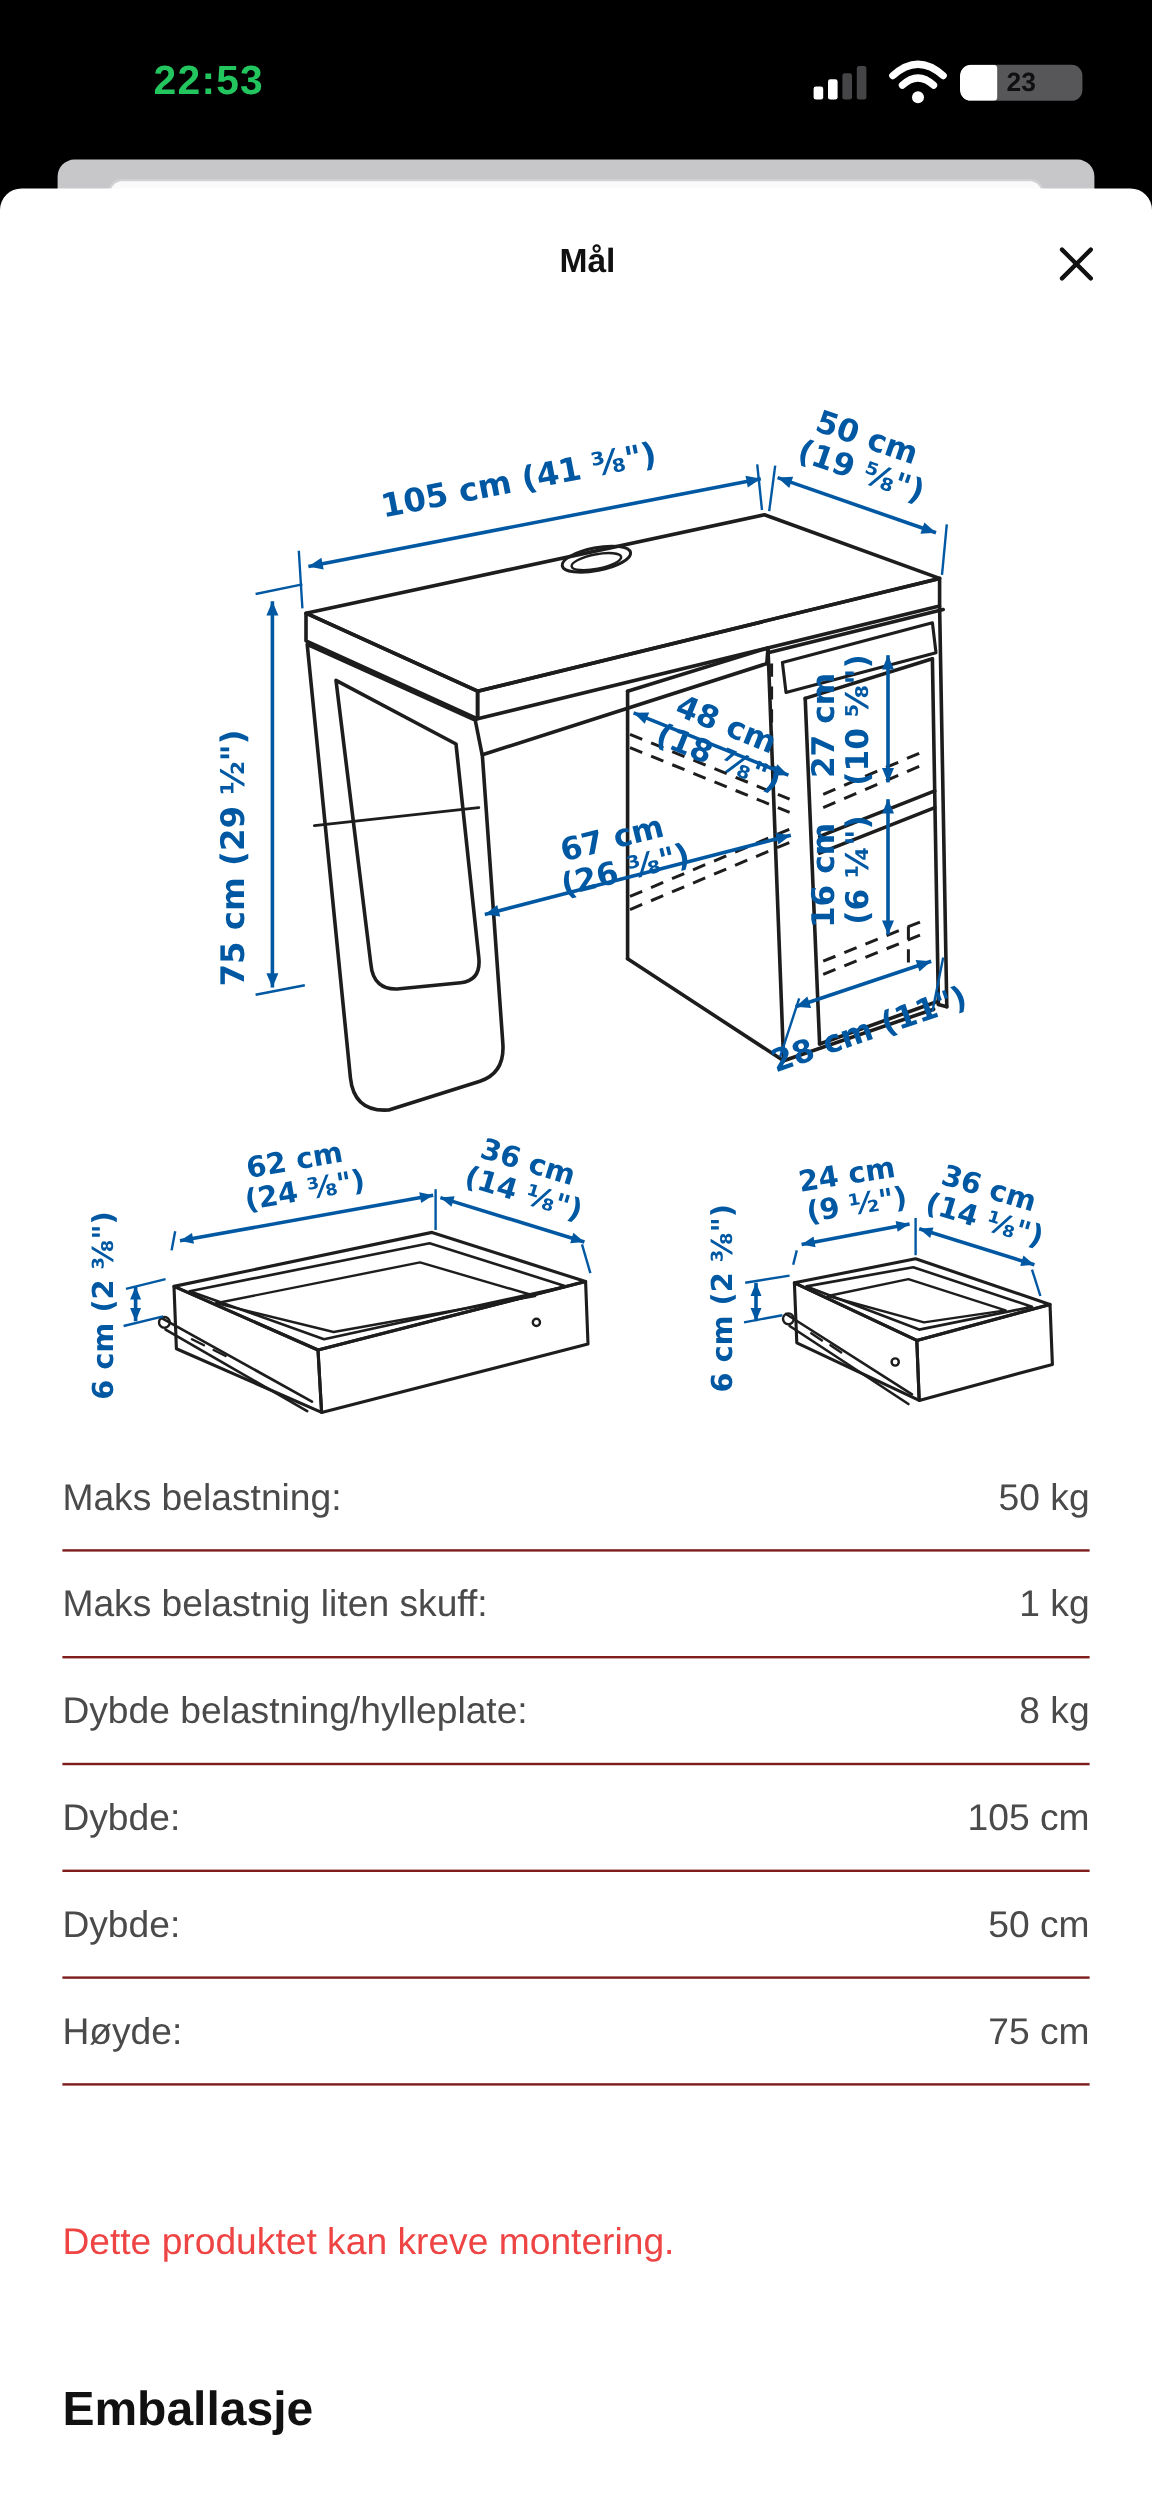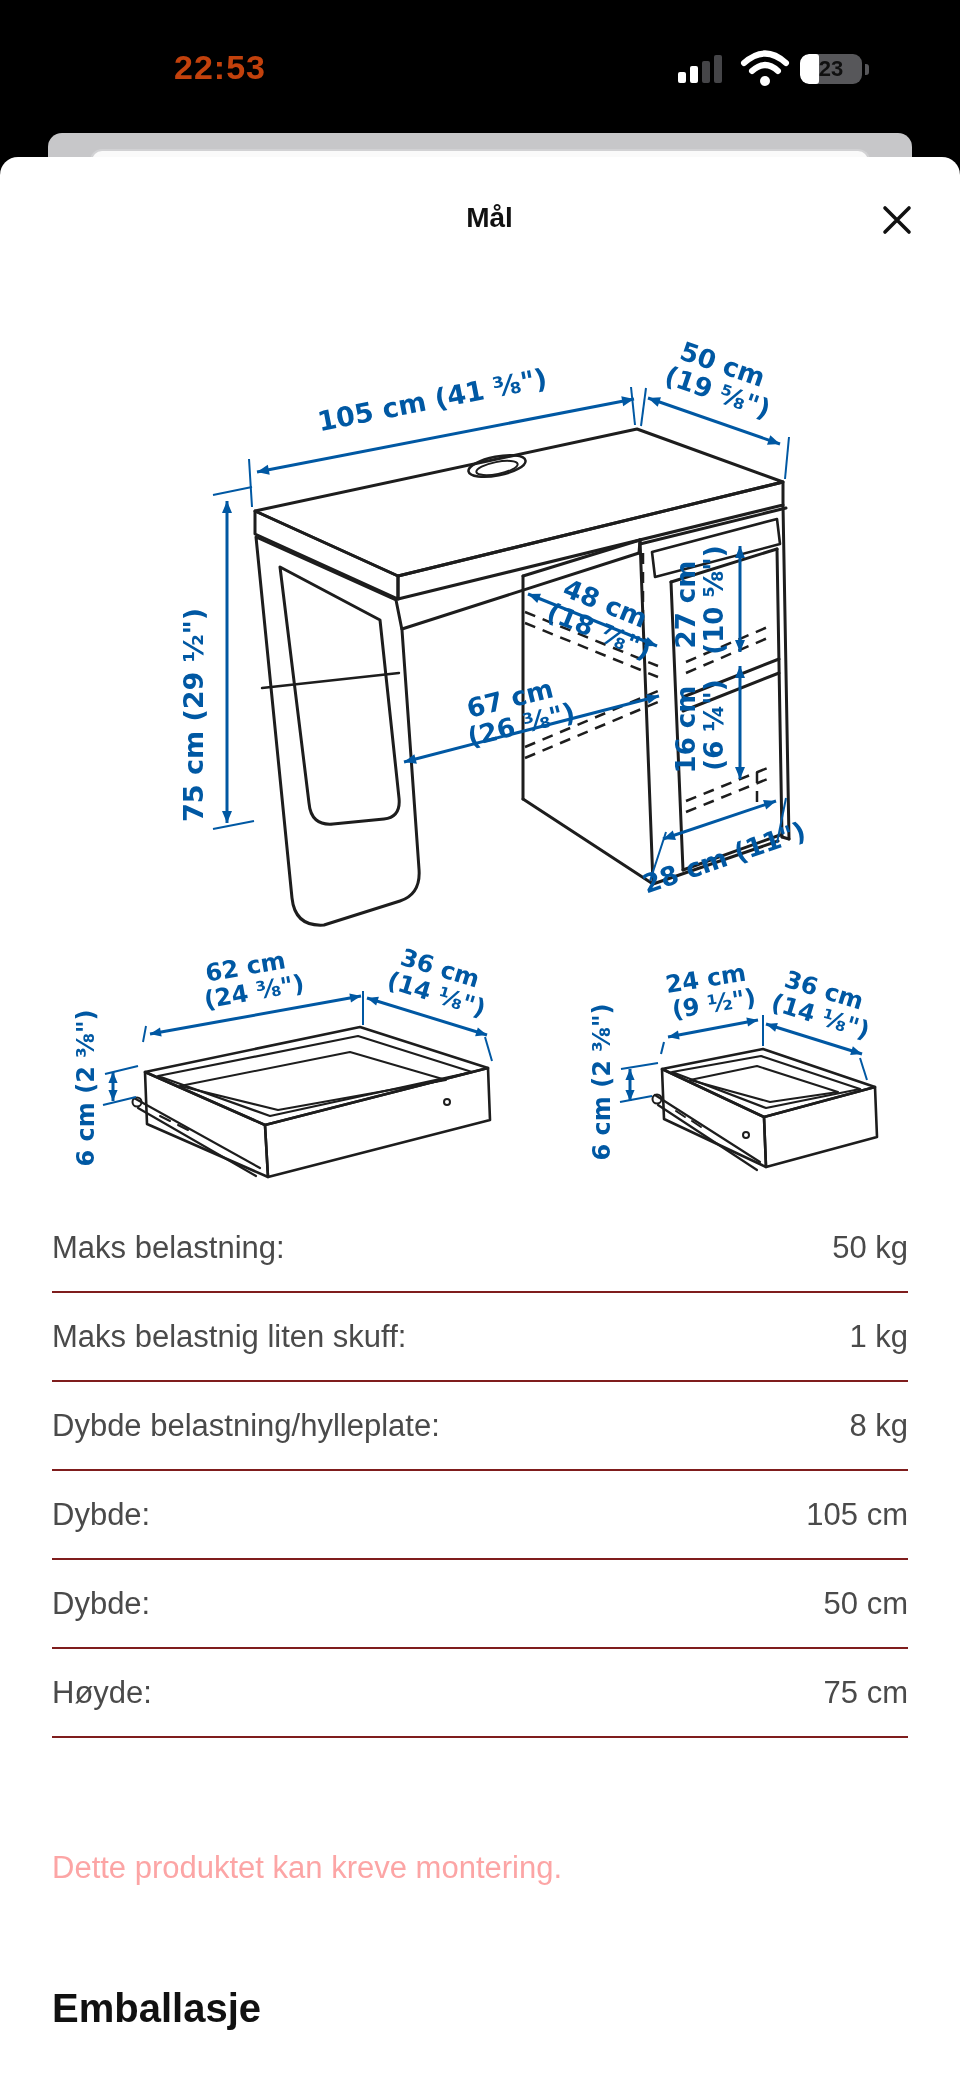--- a/index.html
+++ b/index.html
@@ -1,48 +1,48 @@
 <!DOCTYPE html>
 <html><head>
 <meta charset="utf-8">
 <style>
   html,body{margin:0;padding:0;background:#000;}
   .screen{position:relative;width:960px;height:2086px;margin:0 auto;background:#000;overflow:hidden;
           font-family:"Liberation Sans",sans-serif;}
   
   .statusbar{position:absolute;left:0;top:0;width:960px;height:133px;background:#000;}
-  .time{position:absolute;left:128px;top:48px;color:#c2410c;font-size:34px;font-weight:700;letter-spacing:1px;margin-left:46px;}
+  .time{position:absolute;left:128px;top:48px;color:#22c55e;font-size:34px;font-weight:700;letter-spacing:1px;}
   .sigbars{position:absolute;left:678px;top:55px;width:52px;height:28px;}
   .sigbars span{position:absolute;bottom:0;width:8px;border-radius:2px;}
   .b1{left:0;height:11px;background:#fff;}
   .b2{left:12px;height:17px;background:#fff;}
   .b3{left:24px;height:22px;background:#454548;}
   .b4{left:36px;height:28px;background:#454548;}
   .wifi{position:absolute;left:740px;top:50px;}
-  .battery{position:absolute;left:800px;top:54px;width:62px;height:30px;background:#57575a;border-radius:9px;overflow:hidden;}
+  .battery{position:absolute;left:800px;top:54px;width:62px;height:30px;background:#57575a;border-radius:9px;overflow:hidden;padding-left:40px;}
   .battfill{position:absolute;left:0;top:0;bottom:0;width:30%;background:#fff;border-radius:9px 3px 3px 9px;}
   .battnum{position:absolute;left:0;top:0;width:100%;height:100%;display:flex;align-items:center;justify-content:center;
            font-size:22px;font-weight:700;color:#101010;}
   .battnub{position:absolute;left:865px;top:64px;width:4px;height:11px;background:#57575a;border-radius:0 3px 3px 0;}
   
   .card-behind{position:absolute;left:48px;right:48px;top:133px;height:30px;background:#c7c7c9;border-radius:14px 14px 0 0;}
   .card-mid{position:absolute;left:90px;right:90px;top:149px;height:18px;background:#fafafa;
             border:2px solid #d2d2d4;border-bottom:none;border-radius:12px 12px 0 0;}
   .sheet{position:absolute;left:0;right:0;top:157px;bottom:0;background:#fff;border-radius:18px 18px 0 0;}
   .sheet-title{position:absolute;left:0;right:0;top:202px;text-align:center;font-size:28px;font-weight:700;color:#111;margin-left:19px;}
   .close-btn{position:absolute;left:880px;top:203px;width:34px;height:34px;cursor:pointer;}
   
   .desk-svg{position:absolute;left:0;top:260px;}
   .drawer-svg{position:absolute;left:0;top:930px;}
   .dimtxt{font-family:"DejaVu Sans",sans-serif;font-weight:700;fill:#0058a3;}
   
   .specs{position:absolute;left:52px;right:52px;top:1204px;}
   .spec-row{height:87px;display:flex;align-items:center;justify-content:space-between;
             border-bottom:2px solid #7f1d1d;font-size:31px;color:#4a4a4a;}
-  .note{position:absolute;left:52px;right:52px;top:1850px;font-size:31px;color:#fca5a5;}
+  .note{position:absolute;left:52px;right:52px;top:1850px;font-size:31px;color:#ef4444;}
   .section-heading{position:absolute;left:52px;top:1974px;font-size:40px;font-weight:700;color:#111;margin-top:12px;}
 </style>
 </head>
 <body>
 
 <div class="screen">
 
   <div class="statusbar">
     <div class="time">22:53</div>
     <div class="sigbars">

